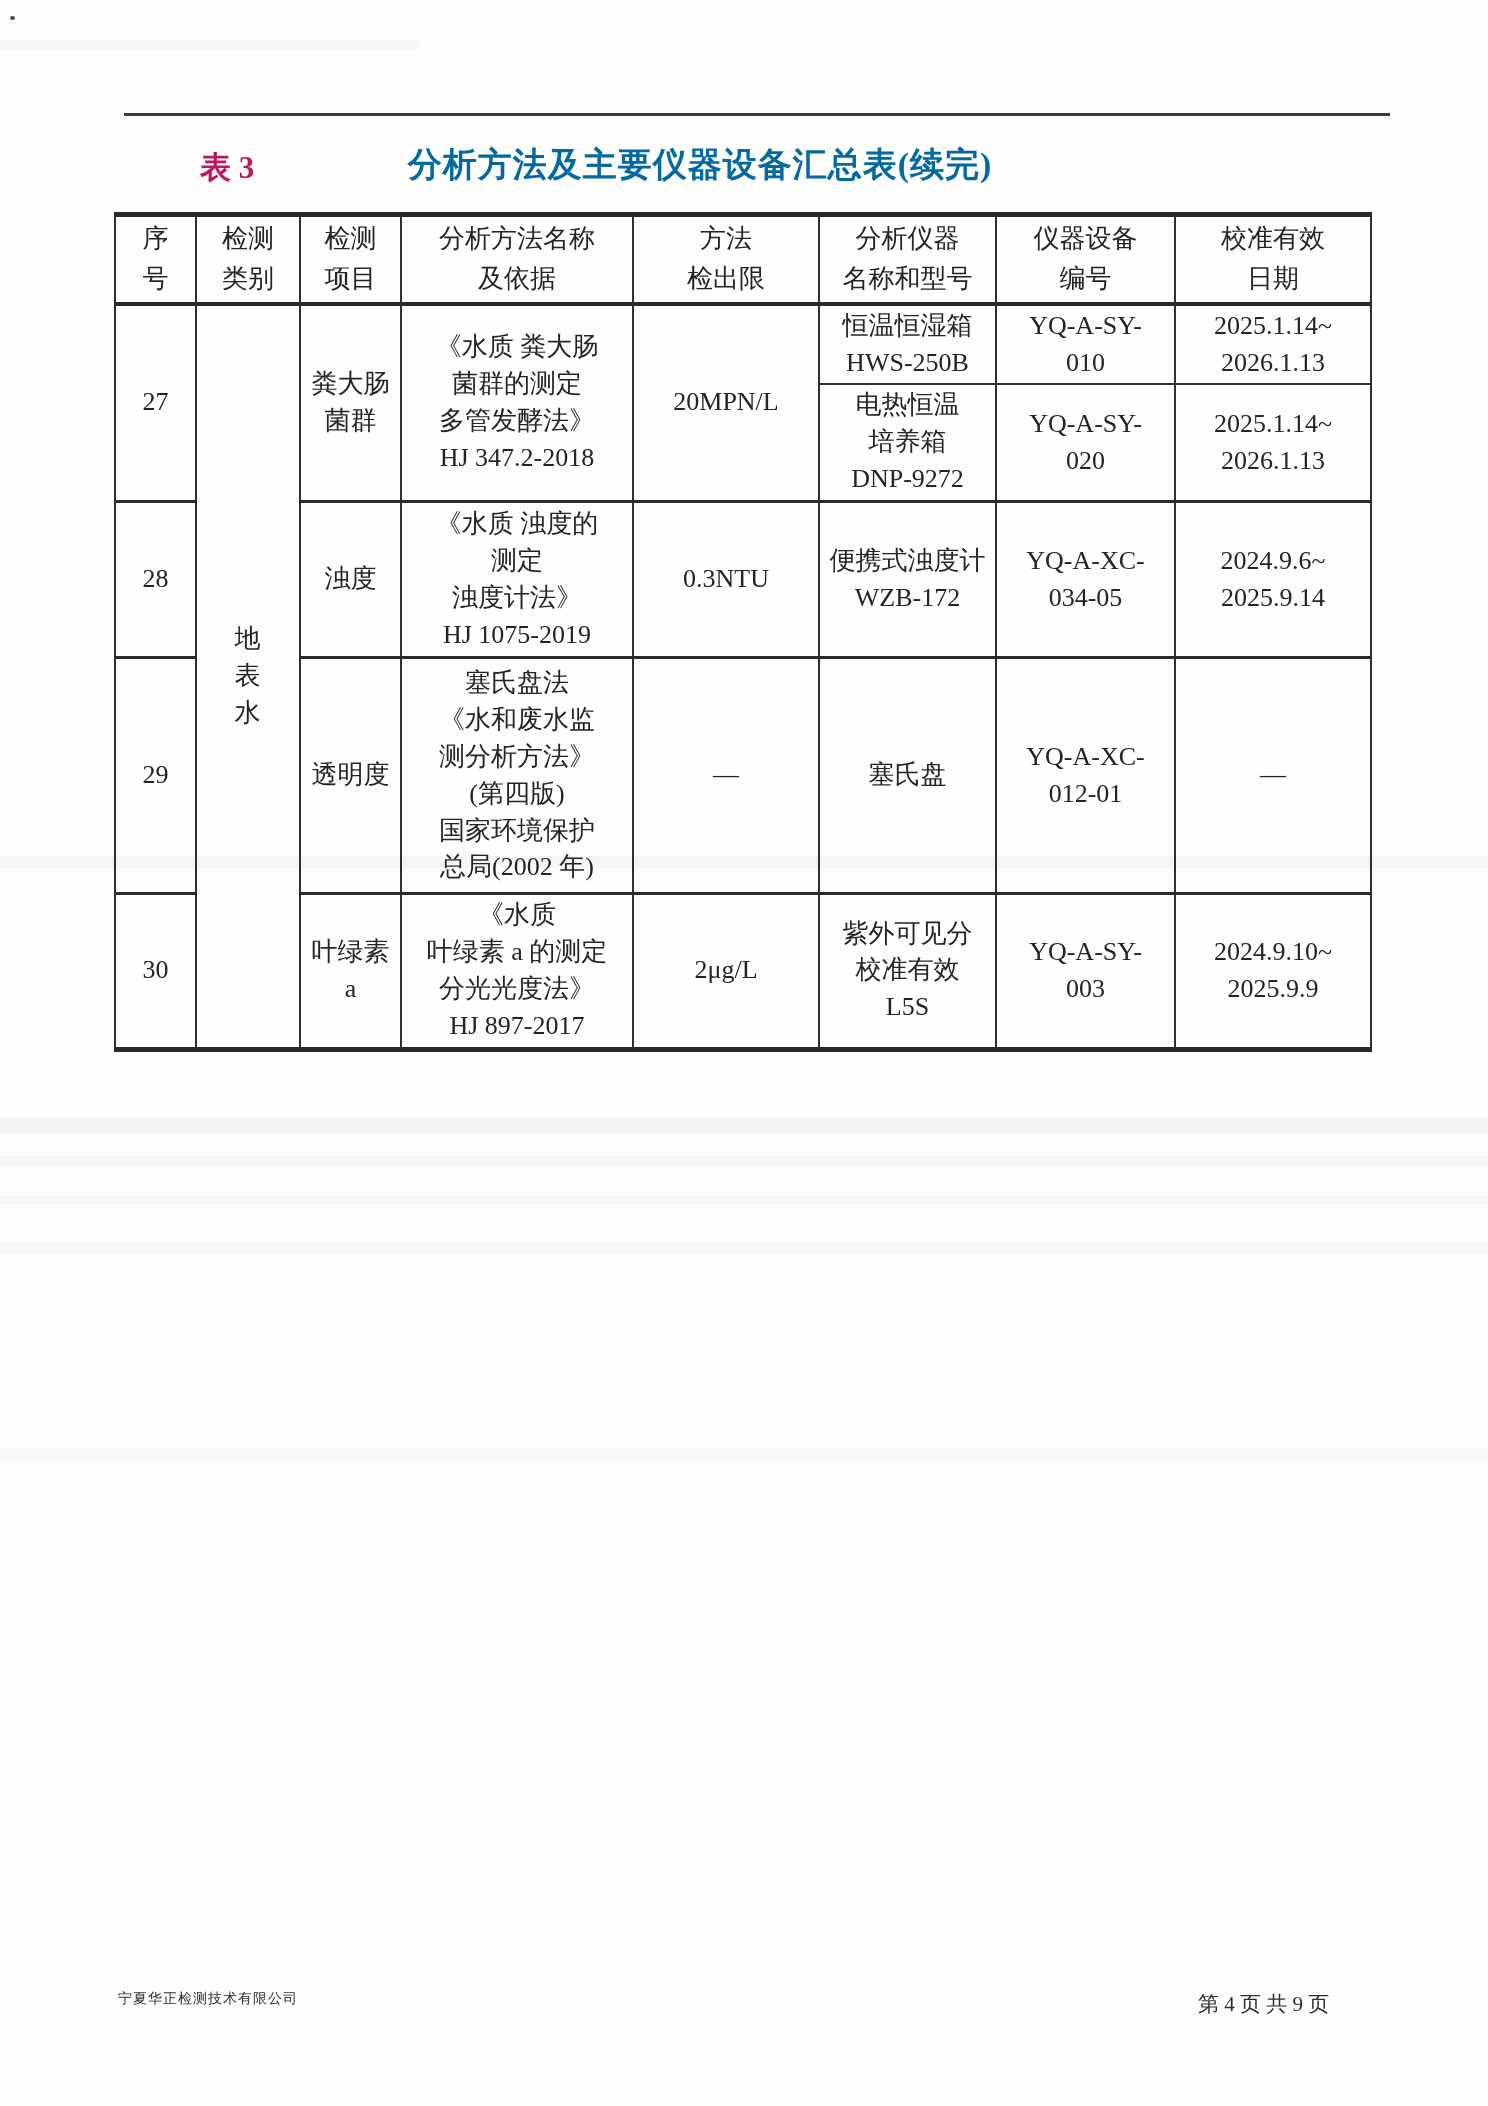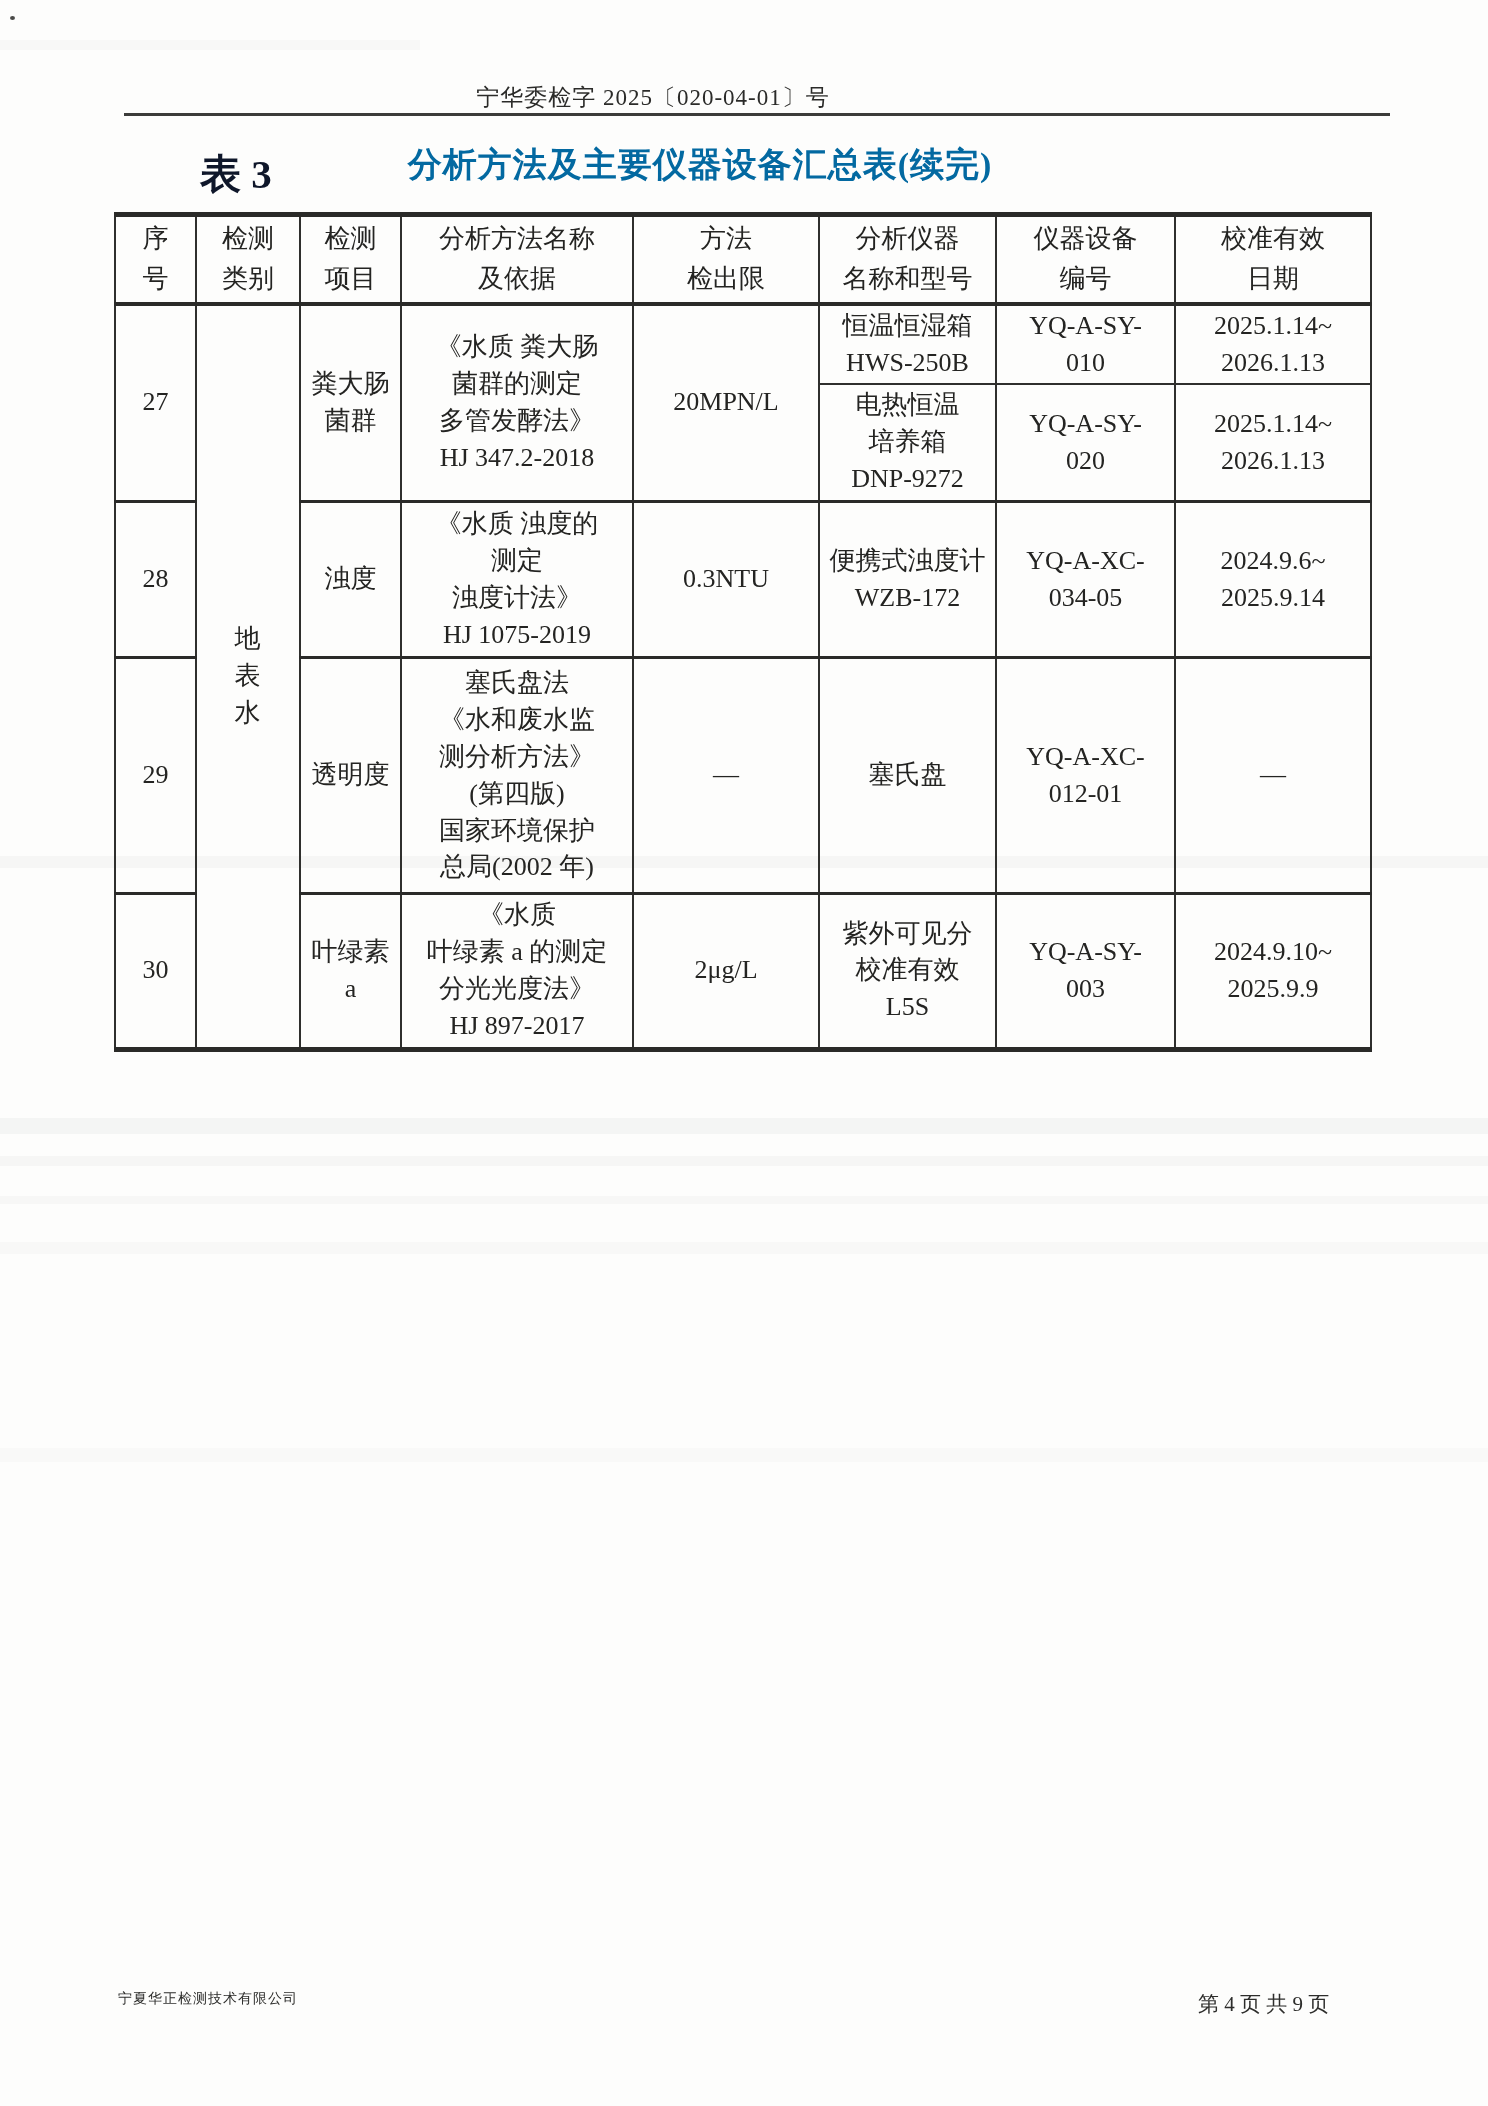--- a/index.html
+++ b/index.html
@@ -29,21 +29,21 @@
   .doc-number{
     position:absolute;top:82px;left:0;width:1306px;
     text-align:center;font-size:23px;letter-spacing:1px;color:#2b2b29;
   }
   .head-rule{
     position:absolute;top:113px;left:124px;width:1266px;height:3px;
     background:#3c3c3a;
   }
   .table-label{
     position:absolute;top:147px;left:200px;
-    font-size:41px;font-weight:700;color:#0f172a;
+    font-size:31px;font-weight:700;color:#be185d;
   }
   .page-title{
     position:absolute;top:142px;left:0;width:1400px;text-align:center;
     font-size:34px;font-weight:700;letter-spacing:1px;color:#0369a1;
   }
 
   .tbl-wrap{position:absolute;top:212px;left:114px;}
   table.summary{
     border-collapse:collapse;table-layout:fixed;width:1256px;
     font-size:26px;color:#242422;
@@ -86,21 +86,20 @@
 
   <div class="streak s1"></div>
   <div class="streak s2"></div>
   <div class="streak s3"></div>
   <div class="streak s4"></div>
   <div class="streak s5"></div>
   <div class="streak s6"></div>
   <div class="streak s7"></div>
   <div class="speck" style="top:16px;left:10px;width:5px;height:4px;"></div>
 
-  <div class="doc-number">宁华委检字 2025〔020-04-01〕号</div>
   <div class="head-rule"></div>
   <div class="table-label">表 3</div>
   <div class="page-title">分析方法及主要仪器设备汇总表(续完)</div>
 
   <div class="tbl-wrap">
     <table class="summary">
       <colgroup>
         <col style="width:81px">
           <col style="width:104px">
           <col style="width:101px">

